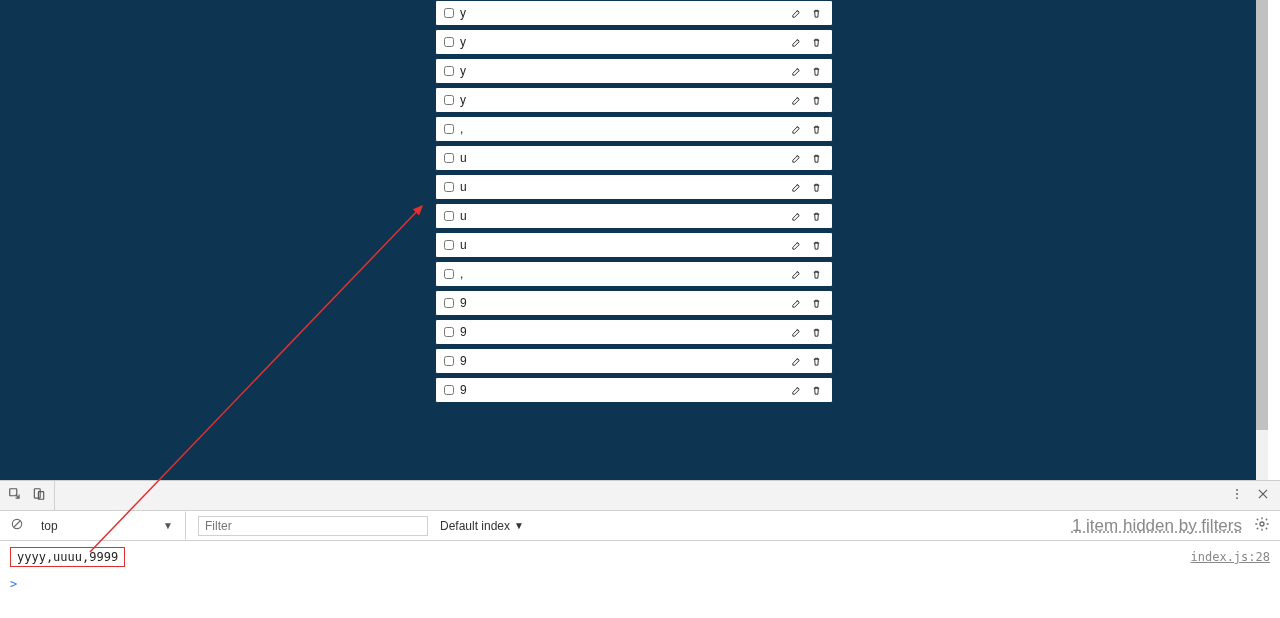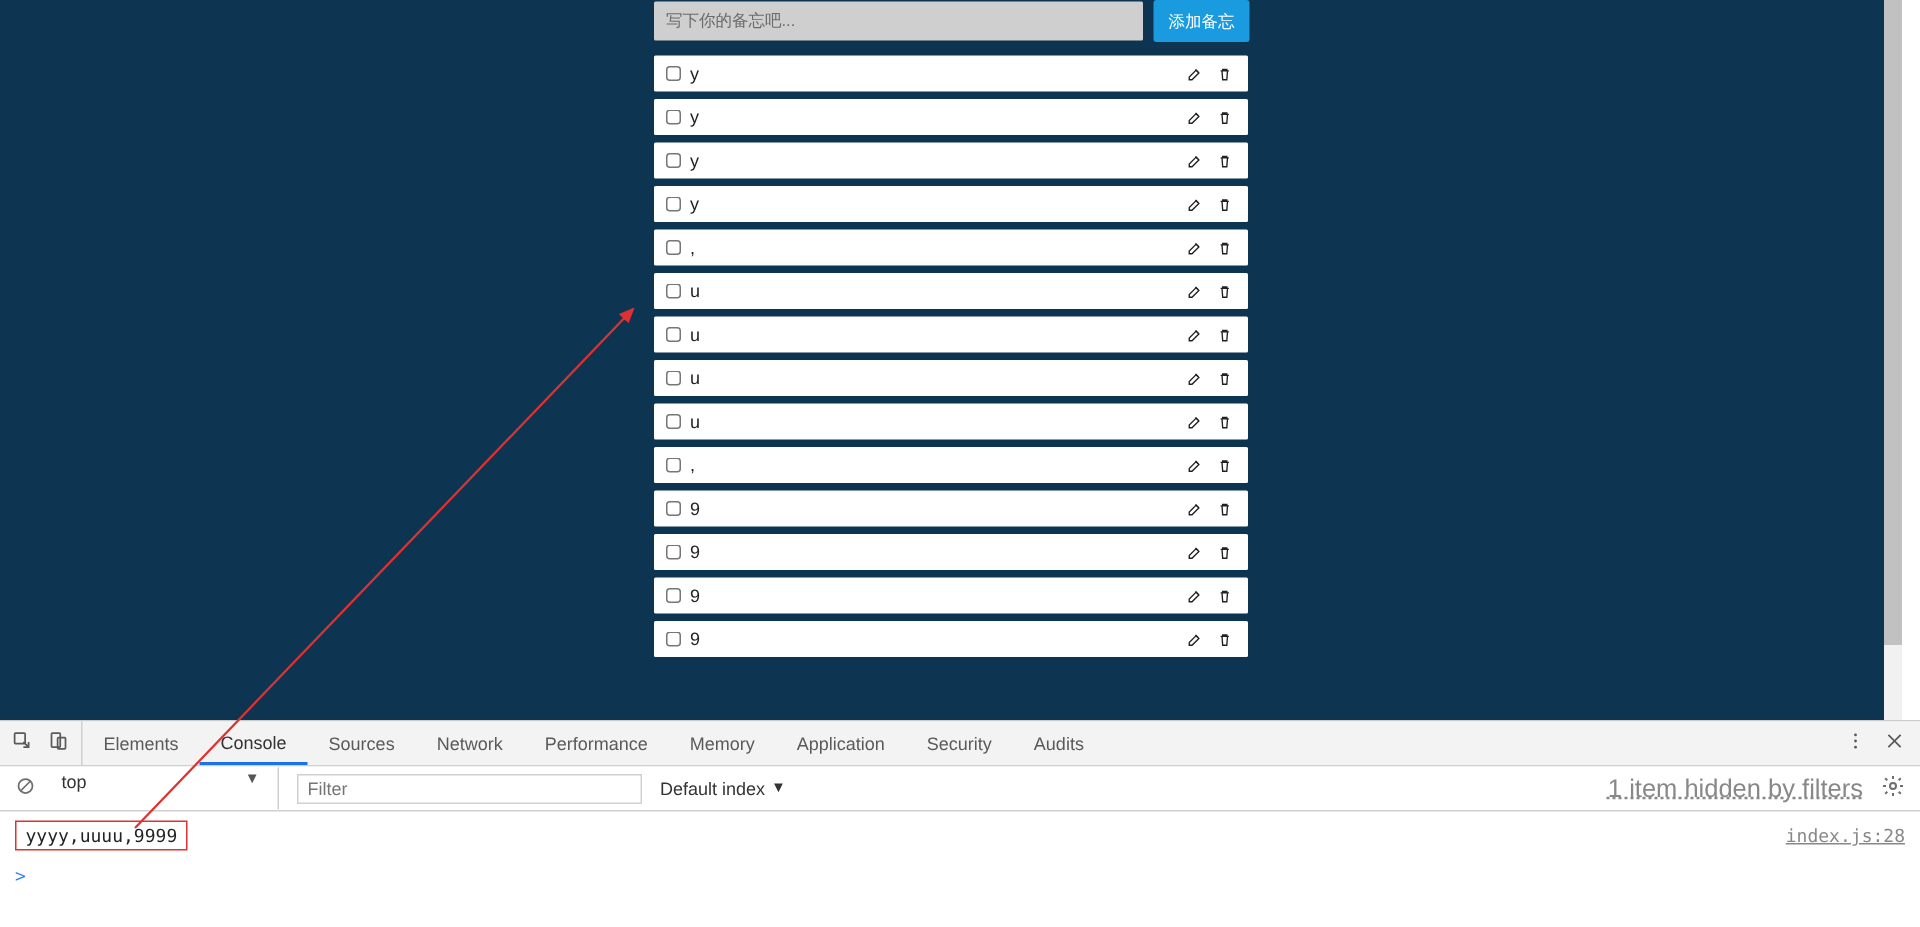--- a/index.html
+++ b/index.html
@@ -52,21 +52,21 @@
   .dt-left-icons { display:flex; align-items:center; padding:0 8px; gap:10px; border-right:1px solid #d0d0d0; height:100%;}
   .dt-left-icons svg { width:14px; height:14px; color:#5a5a5a; }
   .dt-tab { padding: 0 14px; height:100%; display:flex; align-items:center; cursor:pointer; color:#5a5a5a;}
   .dt-tab.active { color:#333; border-bottom: 2px solid #1a73e8; }
   .dt-right { margin-left:auto; display:flex; align-items:center; gap:12px; padding-right:10px;}
   .dt-right svg { width:14px; height:14px; color:#5a5a5a; cursor:pointer;}
   .dt-toolbar {
     height:30px; display:flex; align-items:center; border-bottom:1px solid #d0d0d0; padding: 0 10px; gap:12px; background:#fff;
   }
   .dt-toolbar .ban svg{ width:14px; height:14px; color:#6e6e6e;}
-  .ctx-select { display:flex; align-items:flex-start; gap:6px; border:1px solid transparent; padding:2px 4px; min-width:150px; justify-content:space-between; border-right:1px solid #d0d0d0; padding-right:12px; height:100%;}
+  .ctx-select { display:flex; align-items:center; gap:6px; border:1px solid transparent; padding:2px 4px; min-width:150px; justify-content:space-between; border-right:1px solid #d0d0d0; padding-right:12px; height:100%;}
   .ctx-select .tri { font-size:10px; color:#555;}
   .filter-input { width:230px; height:20px; border:1px solid #d0d0d0; padding:0 6px; font-size:12px; color:#888;}
   .levels { display:flex; align-items:center; gap:4px; color:#333;}
   .levels .tri{font-size:10px;}
   .hidden-msg { margin-left:auto; color:#888; font-size:17px; text-decoration: underline dotted; }
   .gear svg{ width:16px; height:16px; color:#6e6e6e; cursor:pointer;}
   .console-body { position:relative; height:calc(100% - 60px); font-family: Consolas, Menlo, monospace; font-size:12px; padding:6px 10px;}
   .log-row { display:flex; justify-content:space-between; align-items:center;}
   .log-text { border:1.5px solid #e03131; padding:2px 6px; color:#222; display:inline-block;}
   .log-src { color:#888; text-decoration:underline; font-family: Consolas, Menlo, monospace;}
@@ -74,24 +74,20 @@
   
   .arrow-line {
     position:absolute; pointer-events:none;
   }
 </style>
 </head>
 <body>
 
 <div class="app-top">
   <div class="todo-container">
-    <div class="input-row">
-      <input class="memo-input" placeholder="写下你的备忘吧..." style="">
-      <button class="add-btn">添加备忘</button>
-    </div>
     <div class="todo-list" id="todo-list">
         <div class="todo-item">
           <input type="checkbox" style="">
           <span class="todo-text">y</span>
           <span class="icon-btn">
             <svg viewBox="0 0 24 24" fill="none" stroke="currentColor" stroke-width="2">
               <path d="M4 20h4l10-10-4-4L4 16v4z"></path>
               <path d="M13 5l4 4"></path>
             </svg>
           </span>
@@ -321,31 +317,20 @@
             <path d="M13 13 l6 6 M19 13 l0 6 l-6 0"></path>
           </svg>
       </span>
       <span>
         <svg viewBox="0 0 24 24" fill="none" stroke="currentColor" stroke-width="2">
             <rect x="4" y="3" width="10" height="16" rx="1"></rect>
             <rect x="11" y="8" width="9" height="13" rx="1"></rect>
           </svg>
       </span>
     </div>
-    <div id="dt-tabs-container" style="display:flex;height:100%">
-        <div class="dt-tab">Elements</div>
-        <div class="dt-tab active">Console</div>
-        <div class="dt-tab">Sources</div>
-        <div class="dt-tab">Network</div>
-        <div class="dt-tab">Performance</div>
-        <div class="dt-tab">Memory</div>
-        <div class="dt-tab">Application</div>
-        <div class="dt-tab">Security</div>
-        <div class="dt-tab">Audits</div>
-      </div>
     <div class="dt-right">
       <span>
         <svg viewBox="0 0 24 24" fill="currentColor">
             <circle cx="12" cy="5" r="1.6"></circle>
             <circle cx="12" cy="12" r="1.6"></circle>
             <circle cx="12" cy="19" r="1.6"></circle>
           </svg>
       </span>
       <span>
         <svg viewBox="0 0 24 24" fill="none" stroke="currentColor" stroke-width="2">

